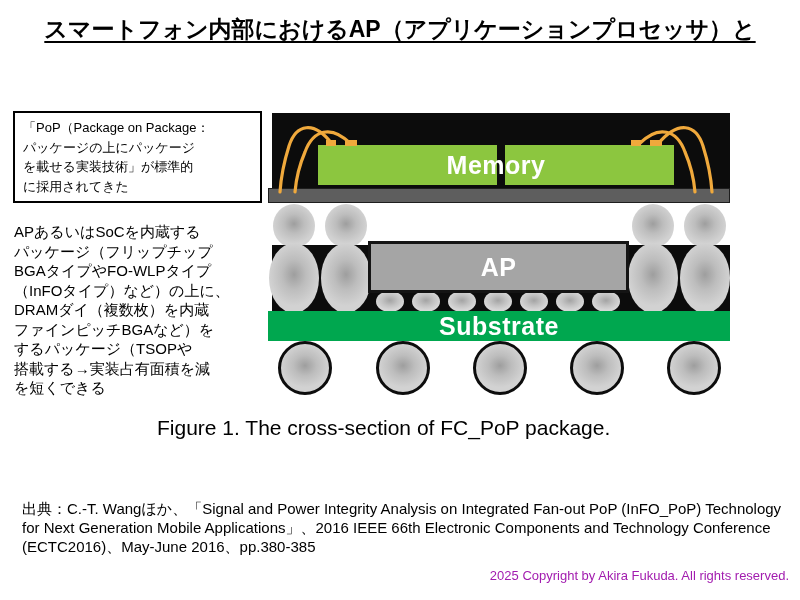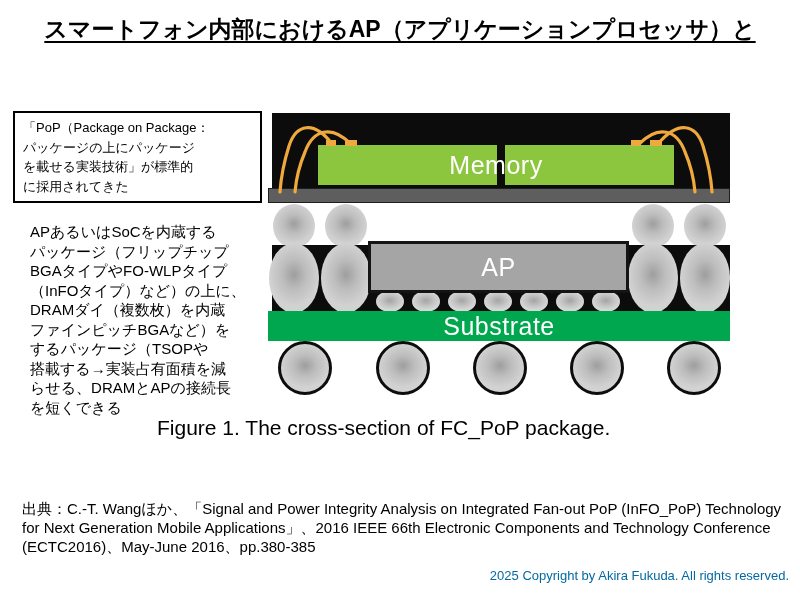--- a/index.html
+++ b/index.html
@@ -9,33 +9,33 @@
 
   
   #title{left:0;top:13px;width:800px;text-align:center;font-weight:bold;font-size:23px;line-height:33px;}
   #title .u{text-decoration:underline;text-decoration-thickness:2px;text-underline-offset:4px;}
 
   
   #pop-box{left:13px;top:111px;width:229px;border:2px solid #000;padding:5px 8px;
            font-size:13px;line-height:19.5px;}
 
   
-  #desc{left:14px;top:222px;width:262px;font-size:15px;line-height:19.5px;margin-left:16px;}
+  #desc{left:14px;top:222px;width:262px;font-size:15px;line-height:19.5px;}
   #desc div,#pop-box div,#source div{white-space:nowrap;}
 
   
   #figure{left:268px;top:110px;width:462px;height:292px;}
   .mold{position:absolute;background:#0C0C0C;}
   #mold-top{left:4px;top:3px;width:458px;height:78px;z-index:1;}
   #mold-bottom{left:4px;top:135px;width:458px;height:67px;z-index:2;}
   .die{position:absolute;background:#8CC63F;top:35px;height:40px;z-index:2;}
   #die-left{left:50px;width:179px;}
   #die-right{left:237px;width:169px;}
   #memory-label-wrap{left:50px;top:35px;width:356px;height:40px;z-index:3;display:flex;align-items:center;justify-content:center;}
-  .fig-label{color:#fff;font-weight:normal;font-size:25px;letter-spacing:0.5px;}
+  .fig-label{color:#fff;font-weight:bold;font-size:25px;letter-spacing:0.5px;}
   .pad{position:absolute;background:#F0A93C;top:30px;height:6px;z-index:3;}
   #interposer{position:absolute;left:0;top:78px;width:460px;height:13px;background:#5E5E5E;
               border:1px solid #1e1e1e;z-index:3;}
   .ball{position:absolute;border-radius:50%;
         background:radial-gradient(closest-side at 50% 45%,#9e9e9e 0%,#bdbdbd 48%,#d2d2d2 100%);}
   .ball-sm{width:42px;height:44px;top:94px;z-index:2;}
   .ball-tall{width:50px;height:70px;top:133px;z-index:3;}
   .bump{position:absolute;width:28px;height:21px;border-radius:50%;top:181px;z-index:3;
         background:radial-gradient(closest-side at 50% 45%,#a4a4a4 0%,#c2c2c2 55%,#d6d6d6 100%);}
   #ap{position:absolute;left:100px;top:131px;width:255px;height:46px;background:#A5A5A5;
@@ -46,21 +46,21 @@
   #wires{position:absolute;left:0;top:0;z-index:6;}
 
   
   #caption{left:157px;top:416px;font-family:Liberation Sans, sans-serif;
            font-size:21px;white-space:nowrap;}
 
   
   #source{left:22px;top:499px;width:780px;font-size:15px;line-height:19px;}
 
   
-  #copyright{right:11px;top:568px;font-size:13px;color:#0369a1;text-align:right;}
+  #copyright{right:11px;top:568px;font-size:13px;color:#a21caf;text-align:right;}
 </style>
 </head>
 <body>
 
 <div id="slide">
 
   <div class="abs" id="title">
     <div><span class="u">スマートフォン内部におけるAP（アプリケーションプロセッサ）と</span></div>
   </div>
 
@@ -73,21 +73,20 @@
 
   <div class="abs" id="desc">
     <div>APあるいはSoCを内蔵する</div>
     <div>パッケージ（フリップチップ</div>
     <div>BGAタイプやFO-WLPタイプ</div>
     <div>（InFOタイプ）など）の上に、</div>
     <div>DRAMダイ（複数枚）を内蔵</div>
     <div>ファインピッチBGAなど）を</div>
     <div>するパッケージ（TSOPや</div>
     <div>搭載する→実装占有面積を減</div>
-    <div>らせる、DRAMとAPの接続長</div>
     <div>を短くできる</div>
   </div>
 
   <div class="abs" id="figure">
 
     <div class="mold" id="mold-top"></div>
     <div class="die" id="die-left"></div>
     <div class="die" id="die-right"></div>
     <div class="abs" id="memory-label-wrap">
       <span class="fig-label">Memory</span>

